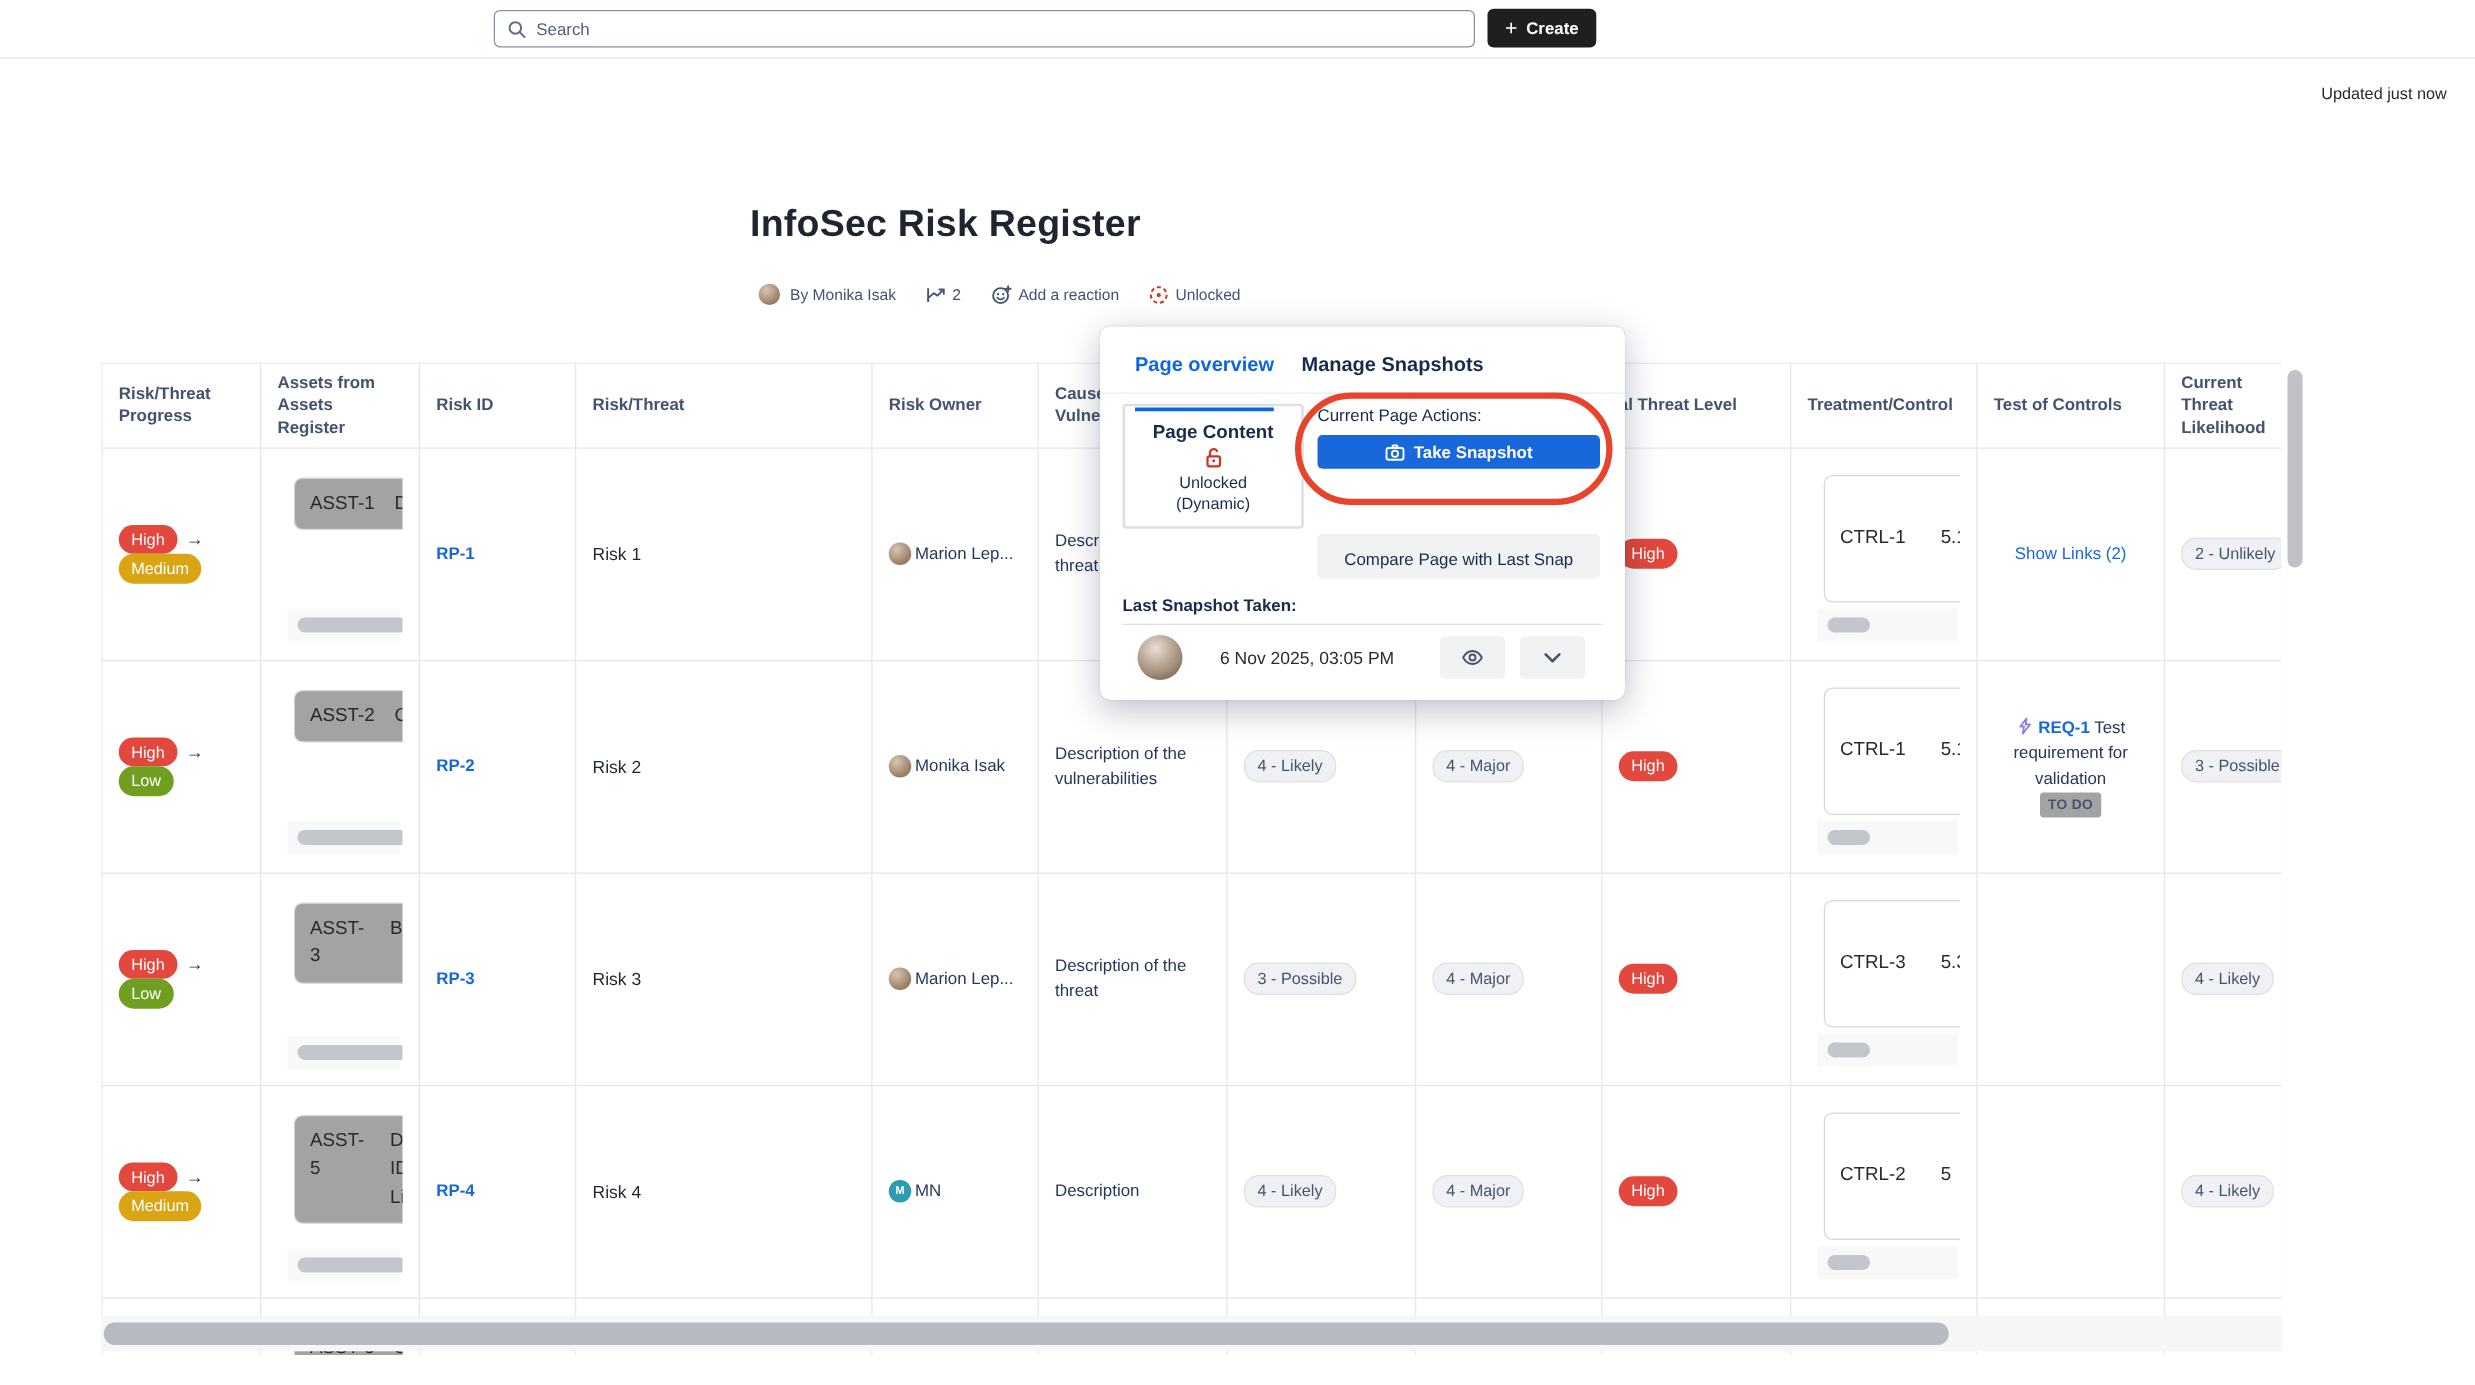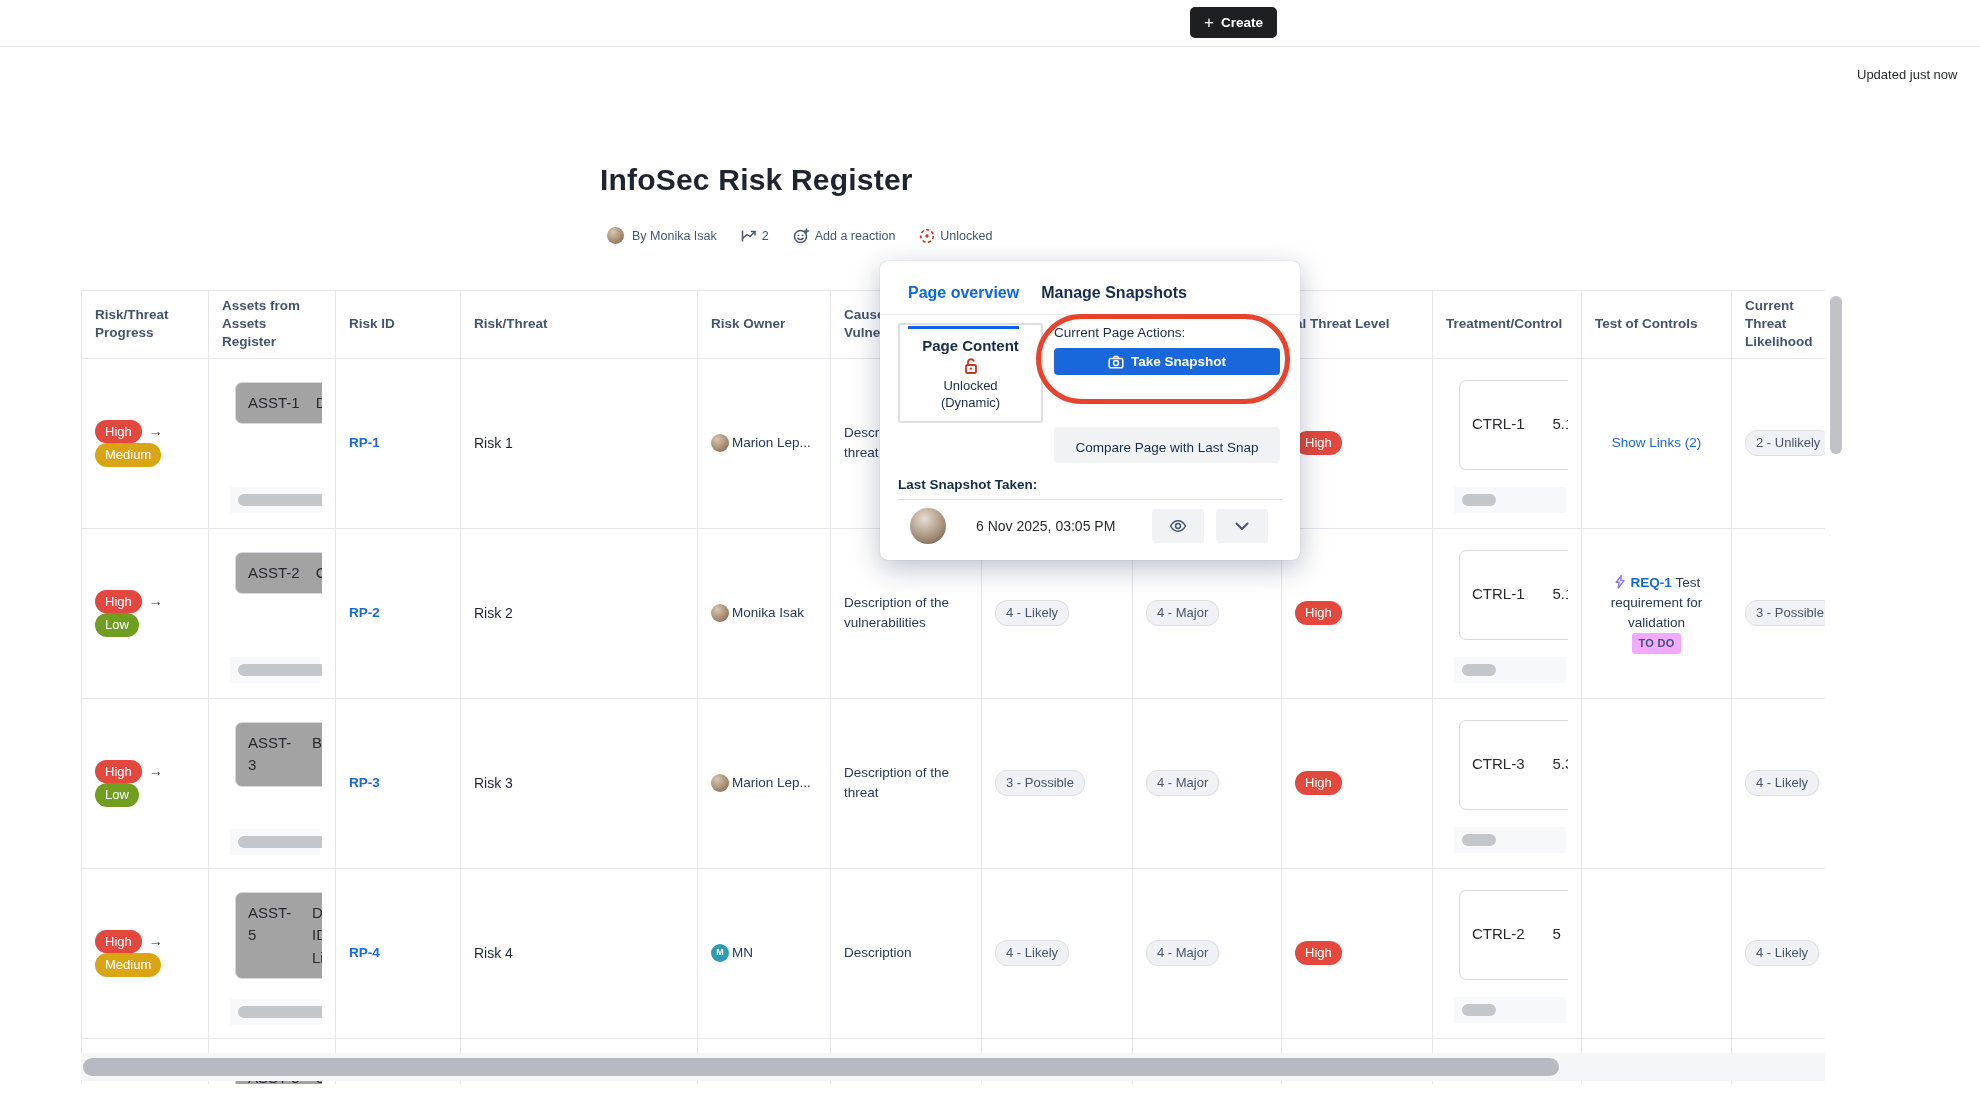--- a/index.html
+++ b/index.html
@@ -34,34 +34,34 @@
   .pill-red { background:#e2483d; color:#fff; }
   .pill-yellow { background:#d9a514; color:#fff; }
   .pill-green { background:#6f9e20; color:#fff; }
   .pill-gray { background:#f0f1f4; color:#44546f; border:1px solid #dcdfe4; }
   .arrow { margin:0 7px; color:#292a2e; font-size:14px; }
 
   .asset-card { position:absolute; left:13px; top:17px; width:165px; background:#a3a3a3; border:1.5px solid #d5d8dd; border-radius:7px; padding:9px 12px; font-size:15px; color:#292a2e; display:flex; gap:16px; align-items:flex-start; }
   .asset-card .aid { white-space:nowrap; }
   .asset-card.wrap .aid { width:48px; white-space:normal; }
   .asset-card.wrap .aname { width:50px; white-space:normal; }
-  .ctl-card { position:absolute; left:13px; top:15px; width:165px; height:90px; background:#fff; border:1.5px solid #d5d8dd; border-radius:7px; padding:9px 12px; font-size:15px; color:#292a2e; display:flex; gap:28px; align-items:center; }
+  .ctl-card { position:absolute; left:13px; top:15px; width:165px; height:102px; background:#fff; border:1.5px solid #d5d8dd; border-radius:7px; padding:9px 12px; font-size:15px; color:#292a2e; display:flex; gap:28px; align-items:center; }
   .mini-sb { position:absolute; left:8px; right:2px; bottom:9px; height:26px; background:#f7f8f9; }
   .mini-sb i { position:absolute; left:8px; top:7px; height:12px; border-radius:6px; background:#c3c6cb; }
   .mini-sb.w90 i { width:88px; } .mini-sb.w30 i { width:34px; }
 
   .link { color:#1868db; text-decoration:none; cursor:pointer; }
   .risk-id { font-weight:600; font-size:13.5px; }
   .owner { display:flex; align-items:center; gap:3px; font-size:13.5px; color:#253858; }
   .owner .avatar-sm { width:18px; height:18px; }
   .avatar-mn { width:18px; height:18px; border-radius:50%; background:#2e9bb0; color:#fff; font-size:9px; font-weight:700; display:flex; align-items:center; justify-content:center; }
   .risk-name { font-size:14px; color:#1e2430; }
 
   .test-cell { text-align:center; font-size:13px; color:#253858; line-height:1.6; }
-  .todo-badge { display:inline-block; background:#f0abfc; color:#44546f; font-size:11px; font-weight:700; border-radius:3px; padding:2px 6px; letter-spacing:.3px; }
+  .todo-badge { display:inline-block; background:#a3a3a3; color:#44546f; font-size:11px; font-weight:700; border-radius:3px; padding:2px 6px; letter-spacing:.3px; }
 
   
   .h-scroll { position:absolute; left:81px; top:1053px; width:1744px; height:28px; background:#f5f6f7; }
   .h-scroll .thumb { position:absolute; left:2px; top:5px; width:1476px; height:18px; border-radius:9px; background:#b7bac0; }
   .v-scroll-thumb { position:absolute; left:1830px; top:296px; width:12px; height:158px; border-radius:6px; background:#c0c2c7; }
 
   
   .popup { position:absolute; left:880px; top:261px; width:420px; height:299px; background:#fff; border-radius:8px; box-shadow:0 8px 28px rgba(9,30,66,.28), 0 0 1px rgba(9,30,66,.3); z-index:50; }
   .popup .tabs { position:absolute; left:28px; top:23px; display:flex; gap:22px; }
   .popup .tab { font-size:16px; font-weight:600; cursor:pointer; padding-bottom:24px; }
@@ -81,20 +81,27 @@
   .snap-date { position:absolute; left:96px; top:257px; font-size:14px; color:#292a2e; }
   .icon-btn { position:absolute; top:248px; width:52px; height:34px; background:#f1f2f4; border:none; border-radius:4px; display:flex; align-items:center; justify-content:center; cursor:pointer; }
   .btn-eye { left:272px; } .btn-chevron { left:336px; }
 
   .red-oval { position:absolute; left:1036px; top:314px; width:254px; height:90px; border:5px solid #e8432d; border-radius:48px; z-index:60; pointer-events:none; }
 </style>
 </head>
 <body>
 
 <div class="topbar">
+  <div class="searchbox">
+    <svg width="15" height="15" viewBox="0 0 15 15">
+        <circle cx="6.3" cy="6.3" r="4.6" fill="none" stroke="#626f86" stroke-width="1.6"></circle>
+        <line x1="9.9" y1="9.9" x2="13.6" y2="13.6" stroke="#626f86" stroke-width="1.6" stroke-linecap="round"></line>
+      </svg>
+    <span class="ph">Search</span>
+  </div>
   <button class="create-btn">
     <span class="plus">+</span>
     <span>Create</span>
   </button>
 </div>
 
 <div class="updated">Updated just now</div>
 
 <h1 class="page-title">InfoSec Risk Register</h1>
 <div class="byline">

